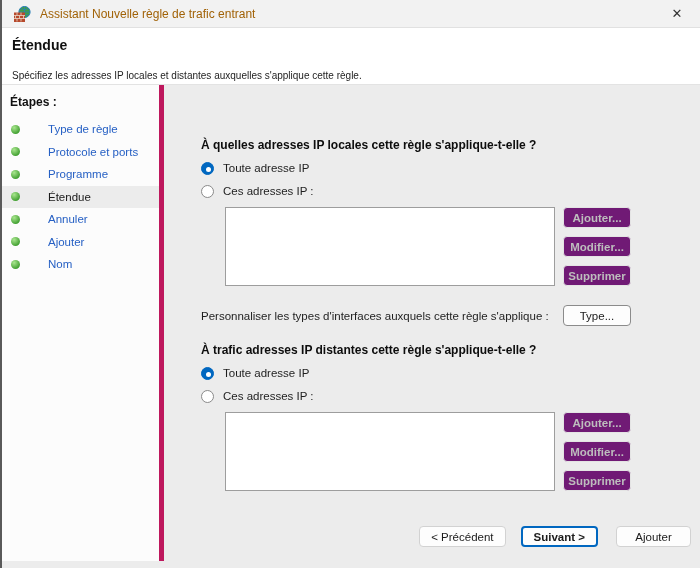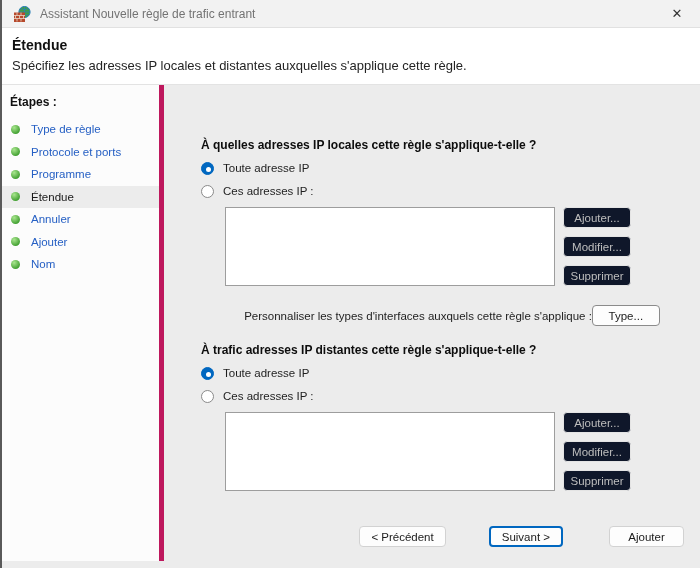--- a/index.html
+++ b/index.html
@@ -10,41 +10,41 @@
     position:relative; width:700px; height:568px; background:#ececec;
     border-left:2px solid #5a5a5a; overflow:hidden;
   }
 
   
   .titlebar{
     height:28px; background:#f2f2f2; display:flex; align-items:center;
     padding:0 10px 0 12px; border-bottom:1px solid #e1e1e1;
   }
   .titlebar .app-icon{ width:17px; height:16px; display:inline-block; }
-  .titlebar .title{ margin-left:9px; font-size:12px; color:#737373; }
+  .titlebar .title{ margin-left:9px; font-size:12px; color:#a16207; }
   .close-btn{
     margin-left:auto; width:26px; height:24px; border:none; background:transparent;
     font-size:13px; color:#333; cursor:pointer; line-height:24px; text-align:center;
   }
 
   
   .header{ height:57px; background:#ffffff; padding:9px 12px 0 10px; border-bottom:1px solid #e3e3e3; }
   .header .page-title{ font-size:14px; font-weight:bold; color:#111; }
-  .header .page-desc{ font-size:13px; color:#242424; margin-top:5px; }
+  .header .page-desc{ font-size:10px; color:#242424; margin-top:17px; }
 
   
   .content{ display:flex; height:483px; }
 
   .sidebar{
     width:162px; background:#fcfcfc; border-right:5px solid #be185d;
     height:476px; padding-top:7px; flex-shrink:0;
   }
   .steps-title{ font-size:12px; font-weight:bold; color:#111; padding:3px 10px 9px 8px; }
   .step{
-    display:flex; align-items:center; height:22.5px; padding-left:9px; cursor:pointer;
+    display:flex; align-items:center; height:22.5px; padding-left:9px; cursor:pointer;gap:17px;
   }
   .step .bullet{
     width:9px; height:9px; border-radius:50%; flex-shrink:0;
     background:radial-gradient(circle at 35% 30%, #a9e68e, #3f9e2f 75%);
   }
   .step .step-label{ margin-left:11px; font-size:11.5px; color:#2660c4; }
   .step.active{ background:#ececec; }
   .step.active .step-label{ color:#1a1a1a; }
 
   .main{ flex:1; padding-left:37px; position:relative; }
@@ -69,33 +69,33 @@
   .listbox{
     width:330px; height:79px; background:#fff; border:1px solid #9d9d9d;
   }
   .btn-col{ display:flex; flex-direction:column; margin-left:8px; }
   .btn{
     width:68px; height:21px; font-size:11.5px; font-family:inherit;
     background:#fdfdfd; border:1px solid #d2d2d2; border-radius:4px;
     color:#1b1b1b; cursor:pointer;
   }
   .btn-col .btn + .btn{ margin-top:8px; }
-  .btn:disabled{ background:#0f172a; border-color:#e4e4e4; color:#bdbdbd; }
+  .btn:disabled{ background:#701a75; border-color:#e4e4e4; color:#bdbdbd;font-weight:bold; }
 
   .perso-row{
-    display:flex; align-items:center; justify-content:center;
-    width:430px; margin-top:19px;margin-left:36px;
+    display:flex; align-items:center; justify-content:space-between;
+    width:430px; margin-top:19px;
   }
   .perso-row .perso-label{ font-size:11.5px; color:#1e1e1e; }
   .btn.perso{ border-color:#8b8b8b; }
 
   
-  .footer{ position:absolute; right:16px; bottom:21px; display:flex; align-items:center;gap:28px; }
+  .footer{ position:absolute; right:9px; bottom:21px; display:flex; align-items:center; }
   .footer .btn{ width:auto; min-width:72px; height:21px; padding:0 11px; }
-  .btn.next{ border:2px solid #0067c0; margin-left:15px; }
+  .btn.next{ border:2px solid #0067c0; margin-left:15px;font-weight:bold; }
   .btn.cancel{ margin-left:18px; min-width:75px; }
 </style>
 </head>
 <body>
 
 <div class="window">
 
   <div class="titlebar">
     <span class="app-icon">
       <svg width="17" height="16" viewBox="0 0 17 16">

